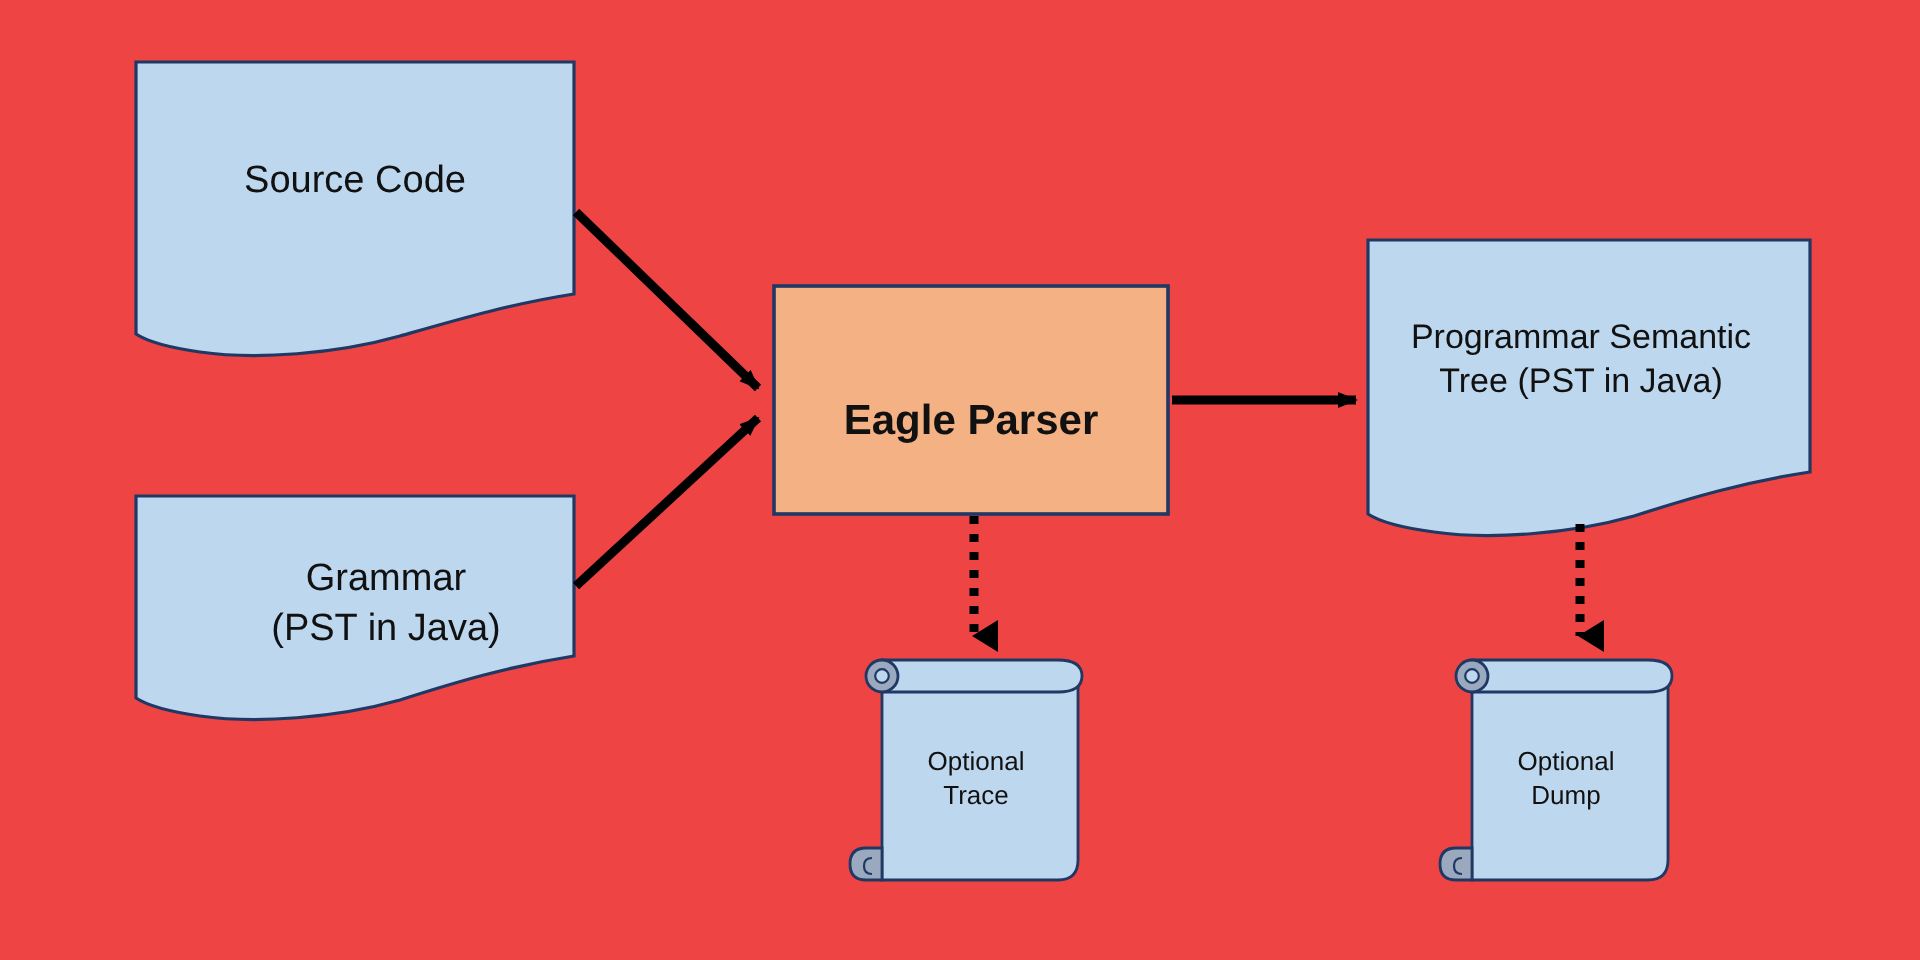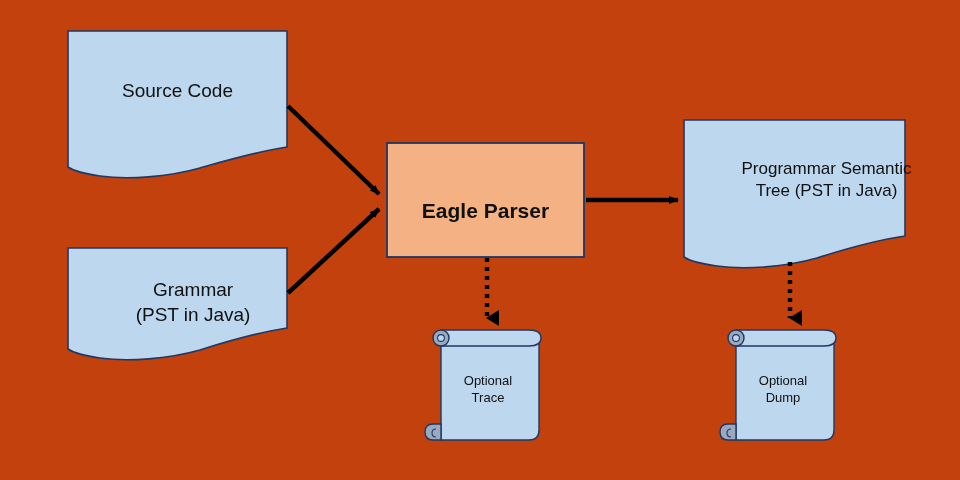--- a/index.html
+++ b/index.html
@@ -10,21 +10,21 @@
     width: 960px;
     height: 480px;
     background: #dcdcdc;
     font-family: "Liberation Sans", sans-serif;
     overflow: hidden;
   }
   #canvas {
     position: relative;
     width: 960px;
     height: 480px;
-    background: #c2410c;
+    background: #ef4444;
   }
   #vector-layer {
     position: absolute;
     left: 0;
     top: 0;
     width: 960px;
     height: 480px;
   }
   .node-label {
     position: absolute;
@@ -44,21 +44,21 @@
   .lbl-grammar {
     left: 68px; top: 248px; width: 250px; height: 110px;
     font-size: 19px;
   }
   .lbl-eagle-parser {
     left: 387px; top: 143px; width: 197px; height: 136px;
     font-size: 21px;
     font-weight: bold;
   }
   .lbl-pst {
-    left: 716px; top: 120px; width: 221px; height: 120px;
+    left: 680px; top: 120px; width: 221px; height: 120px;
     font-size: 17px;
   }
   .lbl-optional-trace {
     left: 444px; top: 352px; width: 88px; height: 76px;
     font-size: 13px;
   }
   .lbl-optional-dump {
     left: 739px; top: 352px; width: 88px; height: 76px;
     font-size: 13px;
   }

